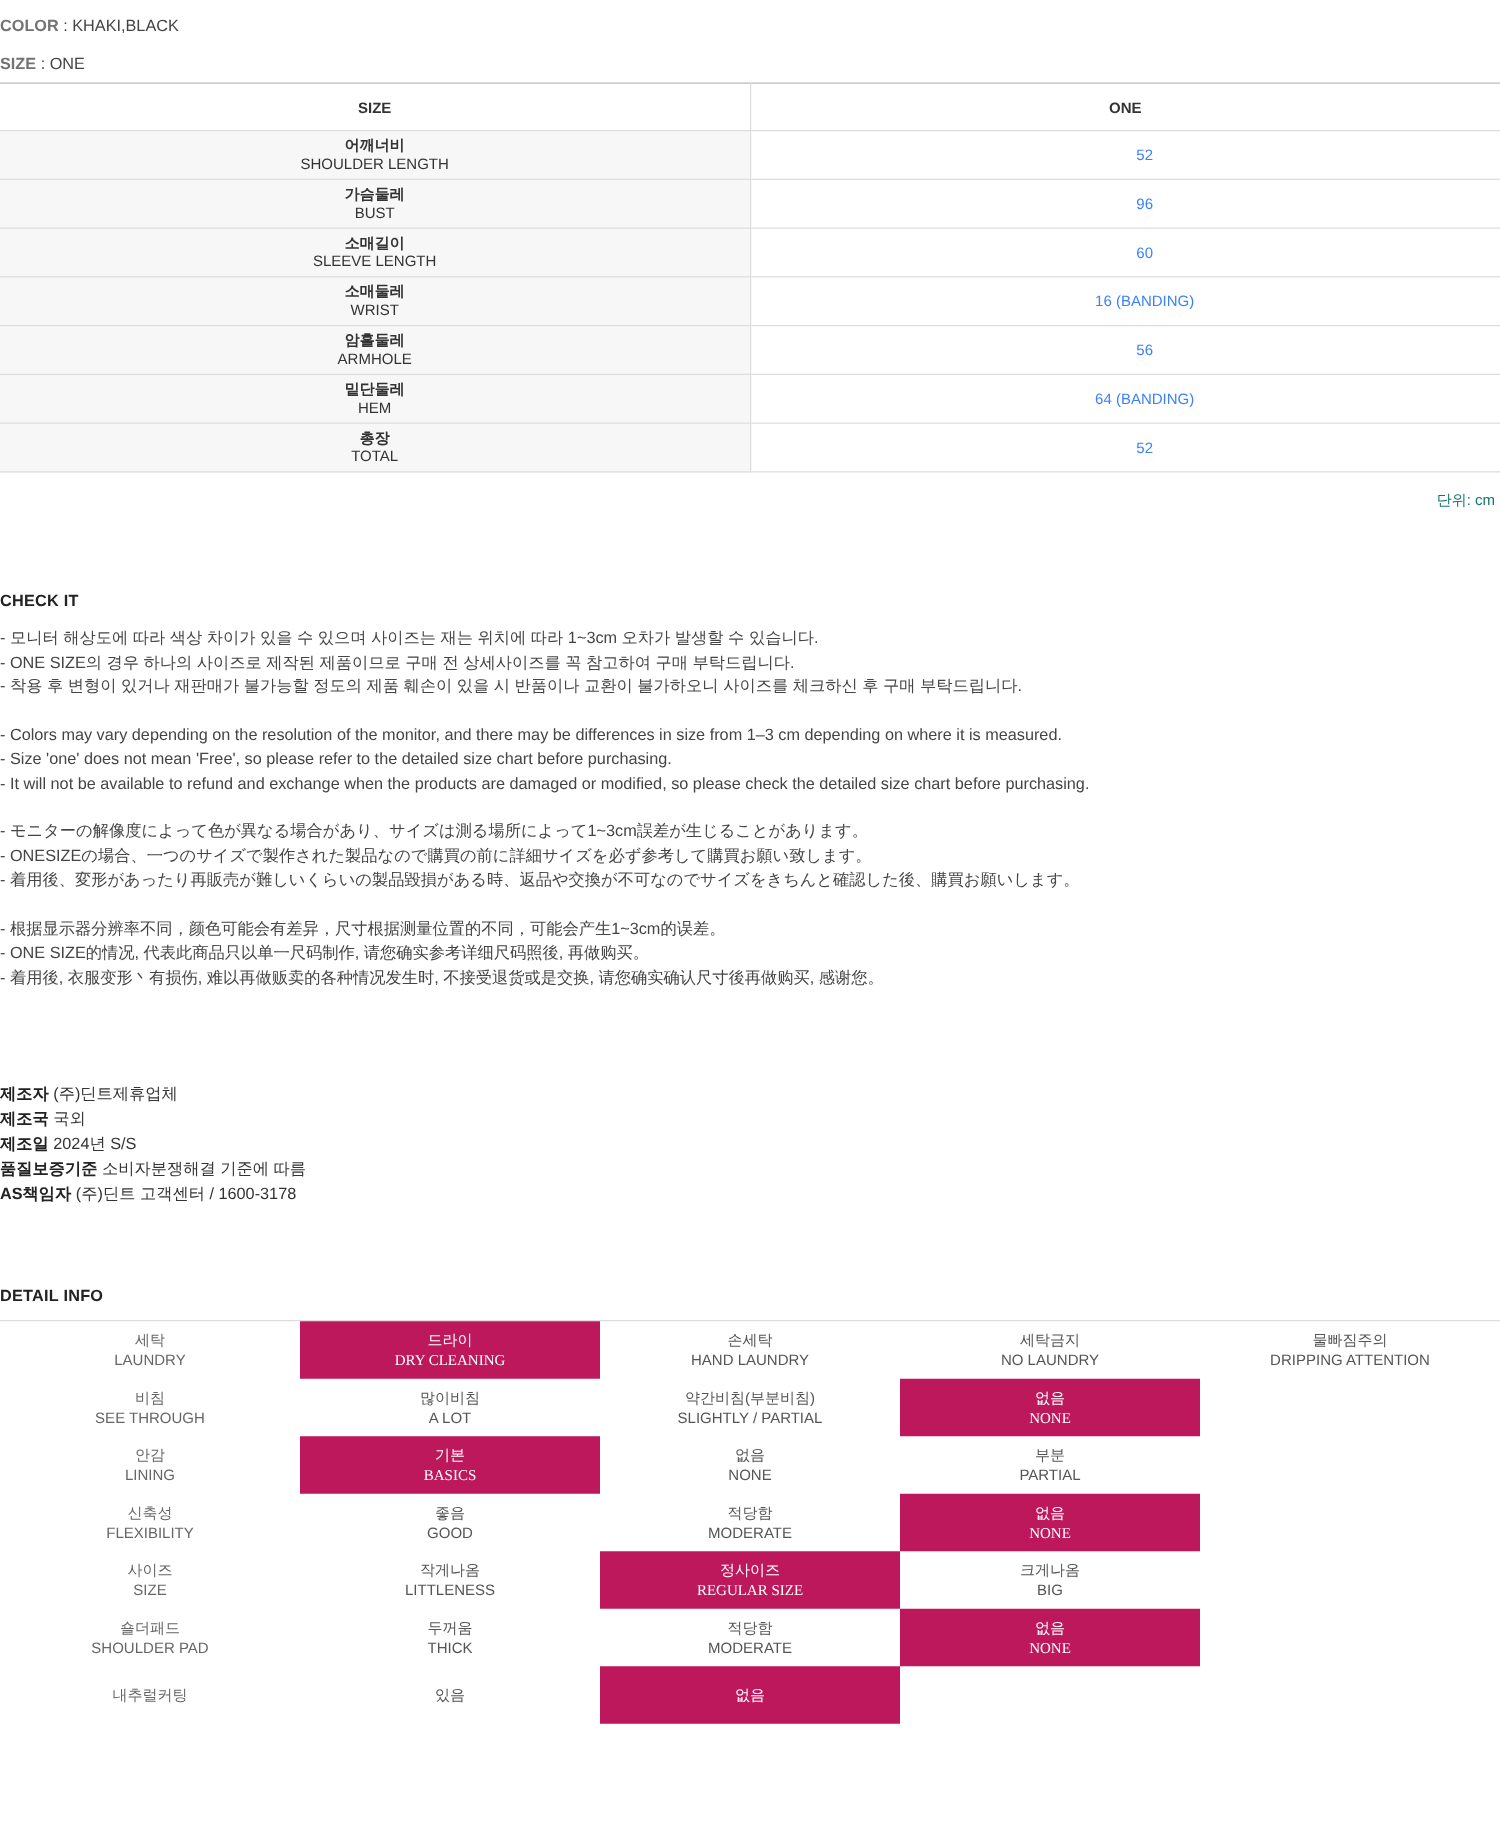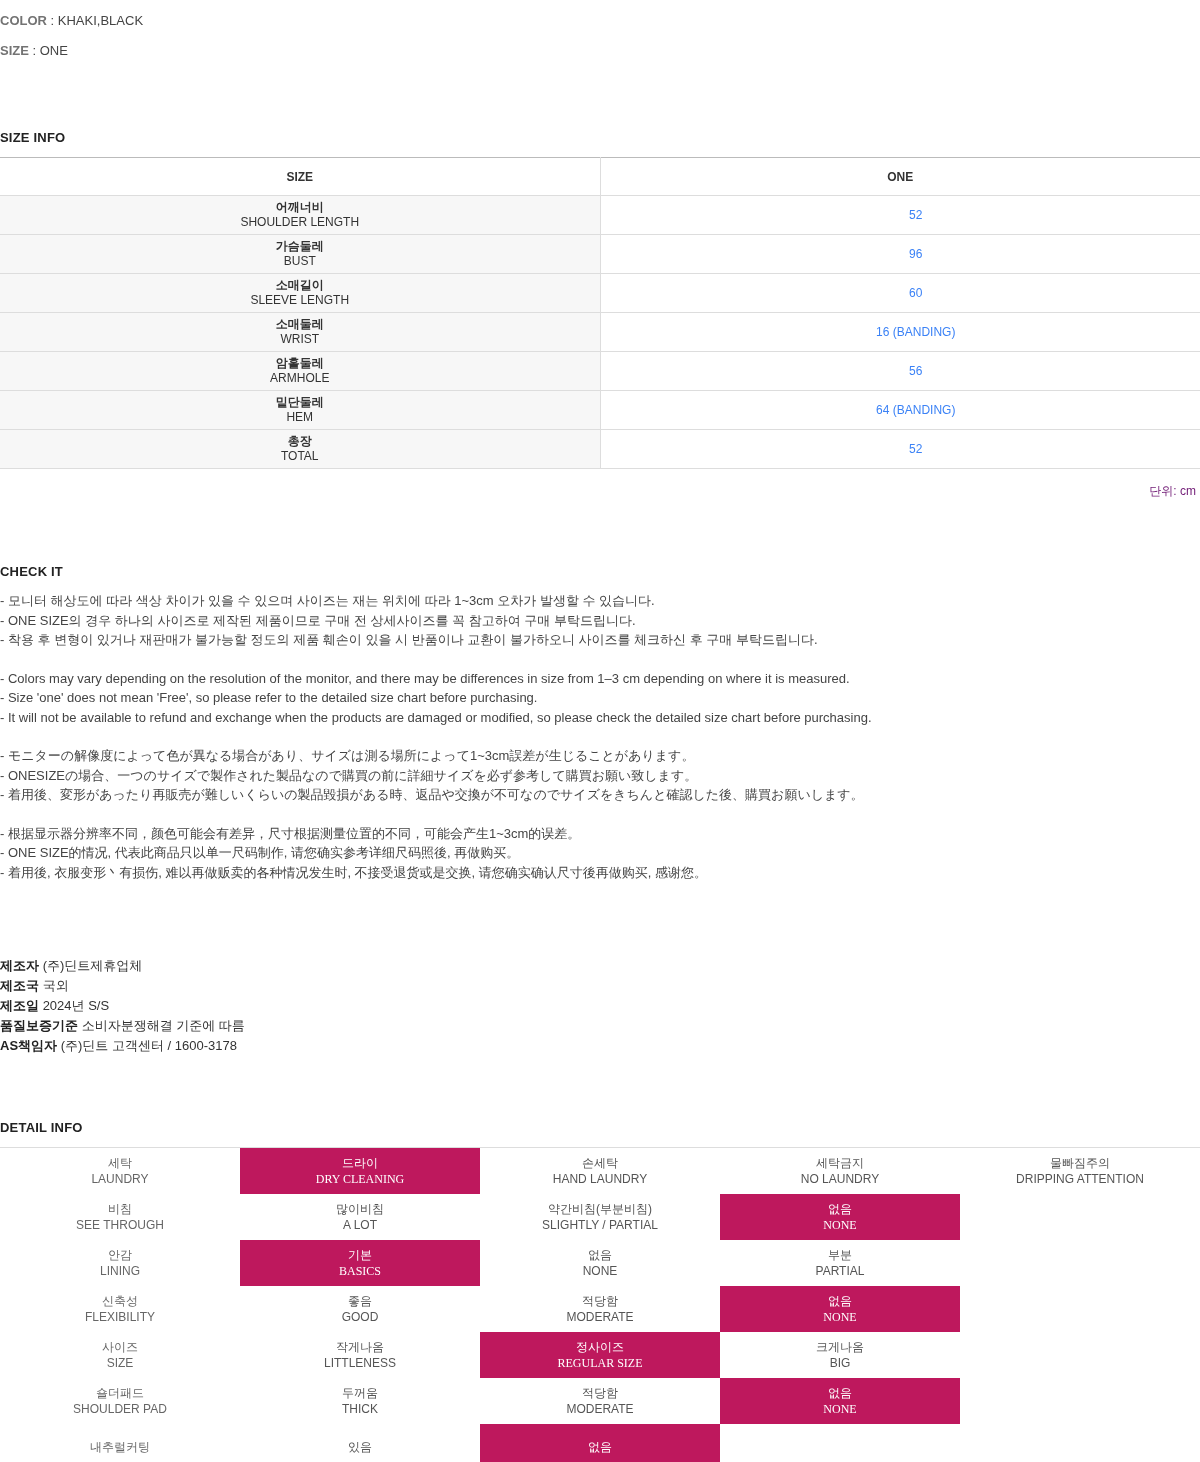--- a/index.html
+++ b/index.html
@@ -99,21 +99,21 @@
   }
   table.size-table tbody td.value-cell {
     height: 38px;
     font-size: 12px;
     color: #3b82f6;
     padding-left: 32px;
   }
   .unit-note {
     text-align: right;
     font-size: 12px;
-    color: #701a75;
+    color: #0f766e;
     padding: 14px 4px 0 0;
   }
 
   
   .notes {
     font-size: 13px;
     color: #444444;
     line-height: 19.5px;
   }
   .notes p {
@@ -173,21 +173,20 @@
     <div class="spec-line">
       <span class="k">COLOR</span>
       <span class="v">: KHAKI,BLACK</span>
     </div>
     <div class="spec-line">
       <span class="k">SIZE</span>
       <span class="v">: ONE</span>
     </div>
   </div>
 
-  <div class="section-title">SIZE INFO</div>
 
   <table class="size-table">
     <thead>
       <tr>
         <th class="col-label">SIZE</th>
         <th>ONE</th>
       </tr>
     </thead>
     <tbody>
       <tr>

